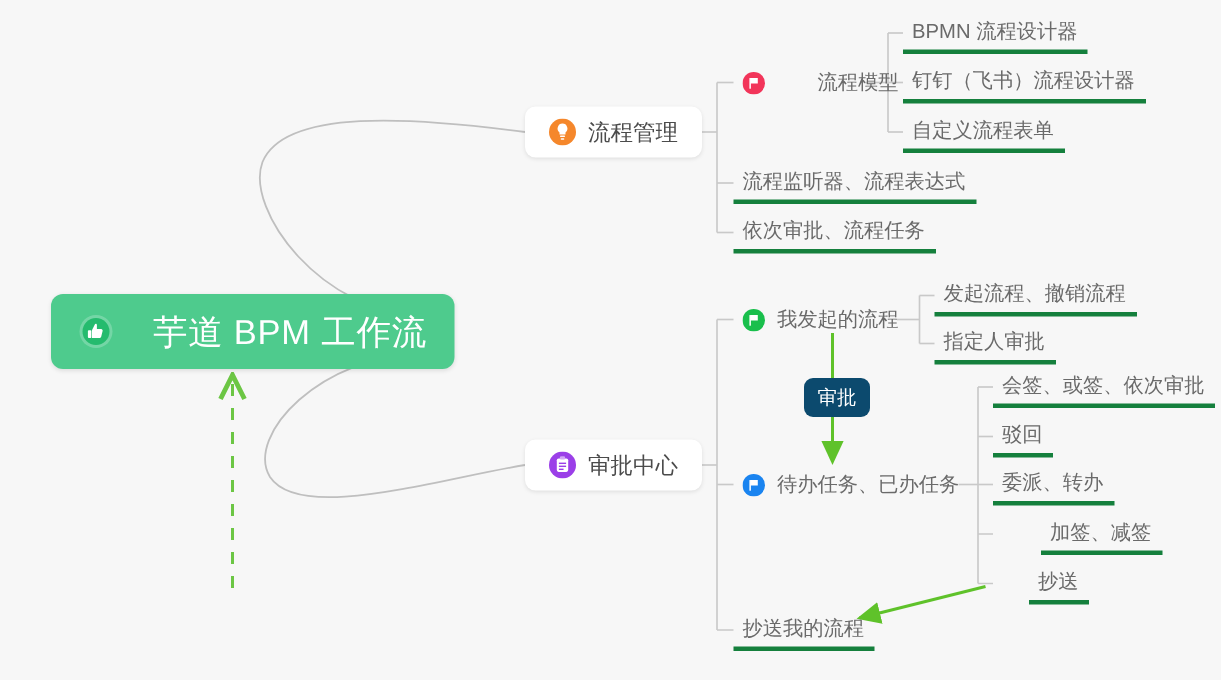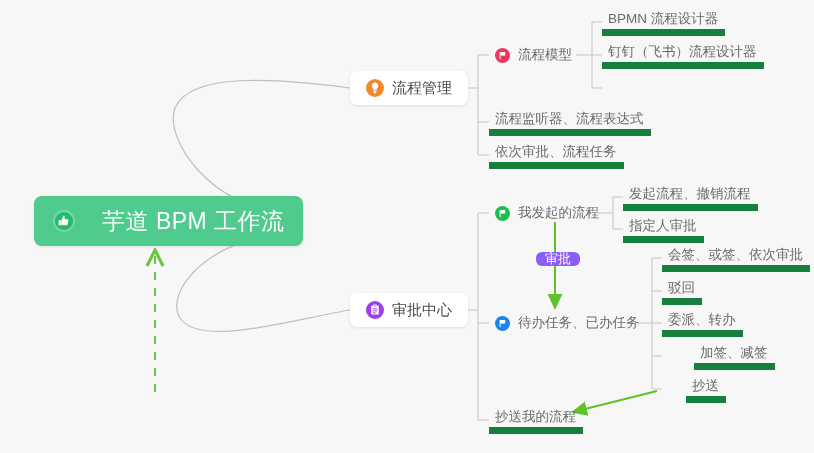--- a/index.html
+++ b/index.html
@@ -54,31 +54,31 @@
     font-size: 15px;
     box-shadow: 0 1px 3px rgba(0,0,0,.10);
   }
   .card-node .label { margin-left: 8px; }
   
   .leaf-node {
     color: #6a6a6a;
     font-size: 13.5px;
     height: 28px;
     padding: 0 7px 0 6px;
-    border-bottom: 7px solid #15803d;
+    border-bottom: 3px solid #15803d;
   }
   .leaf-node.with-icon .label { margin-left: 8px; }
   .leaf-node.no-border { border-bottom: none; }
   
   .tag-node {
-    background: #8b5cf6;
+    background: #0c4a6e;
     border-radius: 6px;
     color: #ffffff;
     font-size: 13px;
-    height: 14px;
+    height: 26px;
     padding: 0 9px;
     justify-content: center;
   }
   
   .icon {
     display: inline-flex;
     align-items: center;
     justify-content: center;
     border-radius: 50%;
     flex: none;
@@ -163,36 +163,39 @@
       <svg viewBox="0 0 18 18" width="18" height="18">
         <circle cx="9" cy="9" r="9" fill="#f5872b"></circle>
         <path d="M9 3.4 a3.3 3.3 0 0 0 -2 5.9 v1.3 h4 V9.3 a3.3 3.3 0 0 0 -2 -5.9 z" fill="#ffffff"></path>
         <rect x="7.3" y="11.3" width="3.4" height="1.1" rx="0.5" fill="#ffffff"></rect>
         <rect x="7.8" y="13.1" width="2.4" height="1.1" rx="0.5" fill="#ffffff"></rect>
       </svg>
     </span>
     <span class="label">流程管理</span>
   </div>
 
-  <div class="node leaf-node with-icon no-border" style="left:489px; top:41px;">
+  <div class="node leaf-node with-icon no-border" style="left:489px; top:41px;gap:27px;">
     <span class="icon icon-sm">
       <svg viewBox="0 0 15 15" width="15" height="15">
         <circle cx="7.5" cy="7.5" r="7.5" fill="#f2355a"></circle>
         <path d="M5.2 4 h5 v3.6 h-5 z" fill="#ffffff"></path>
         <rect x="4.6" y="4" width="1" height="7.2" rx="0.4" fill="#ffffff"></rect>
       </svg>
     </span>
     <span class="label">流程模型</span>
   </div>
 
   <div class="node leaf-node" style="left:602px; top:8px;">
     <span class="label">BPMN 流程设计器</span>
   </div>
   <div class="node leaf-node" style="left:602px; top:41px;">
     <span class="label">钉钉（飞书）流程设计器</span>
+  </div>
+  <div class="node leaf-node" style="left:602px; top:74px;">
+    <span class="label">自定义流程表单</span>
   </div>
 
   <div class="node leaf-node" style="left:489px; top:108px;">
     <span class="label">流程监听器、流程表达式</span>
   </div>
   <div class="node leaf-node" style="left:489px; top:141px;">
     <span class="label">依次审批、流程任务</span>
   </div>
 
   <div class="node card-node" style="left:350px; top:293px;">

